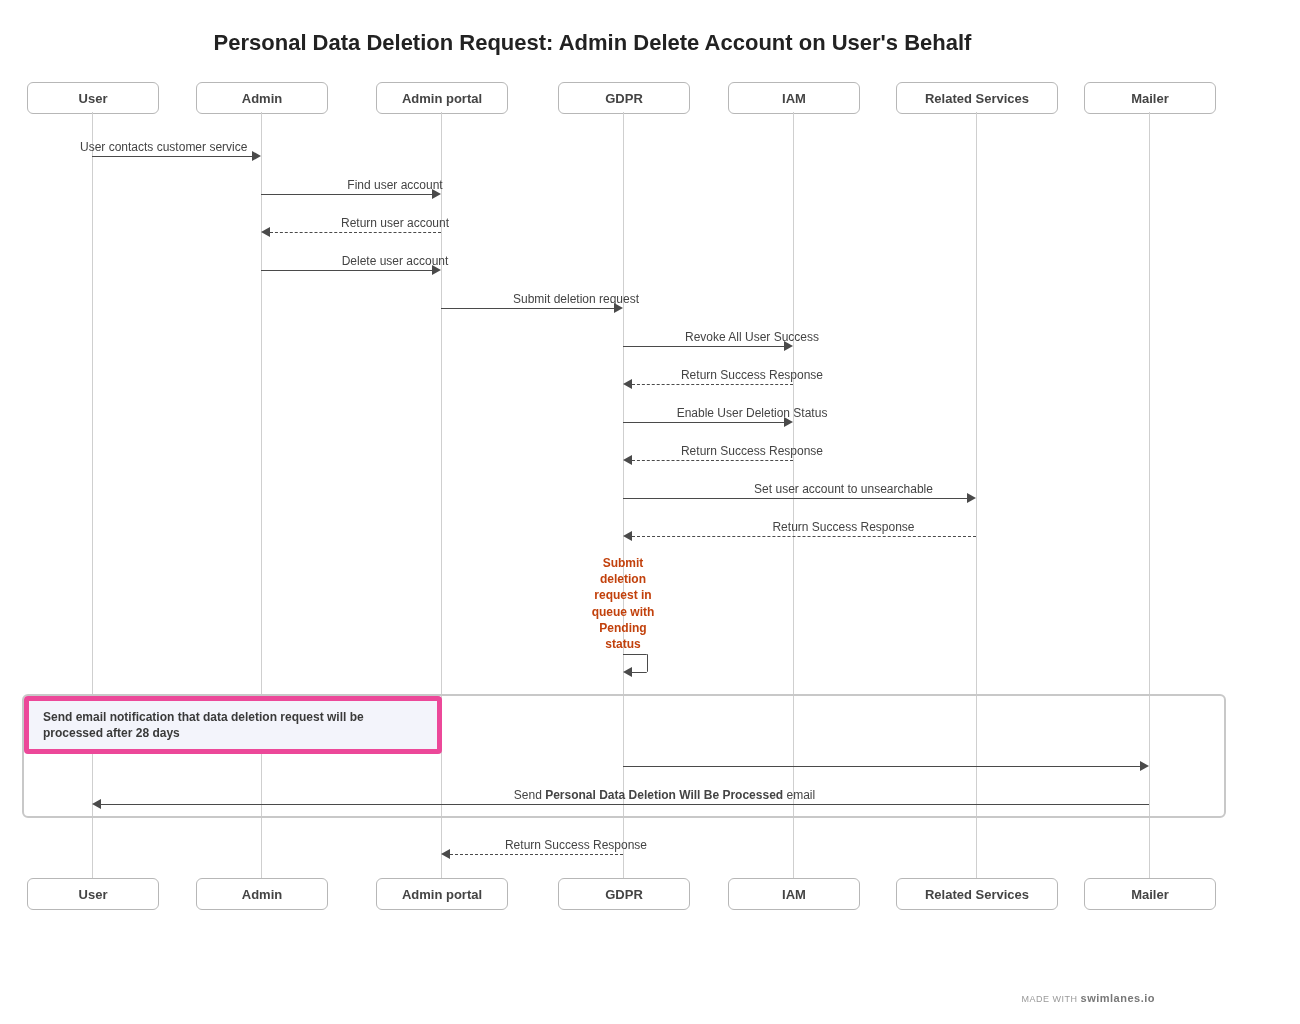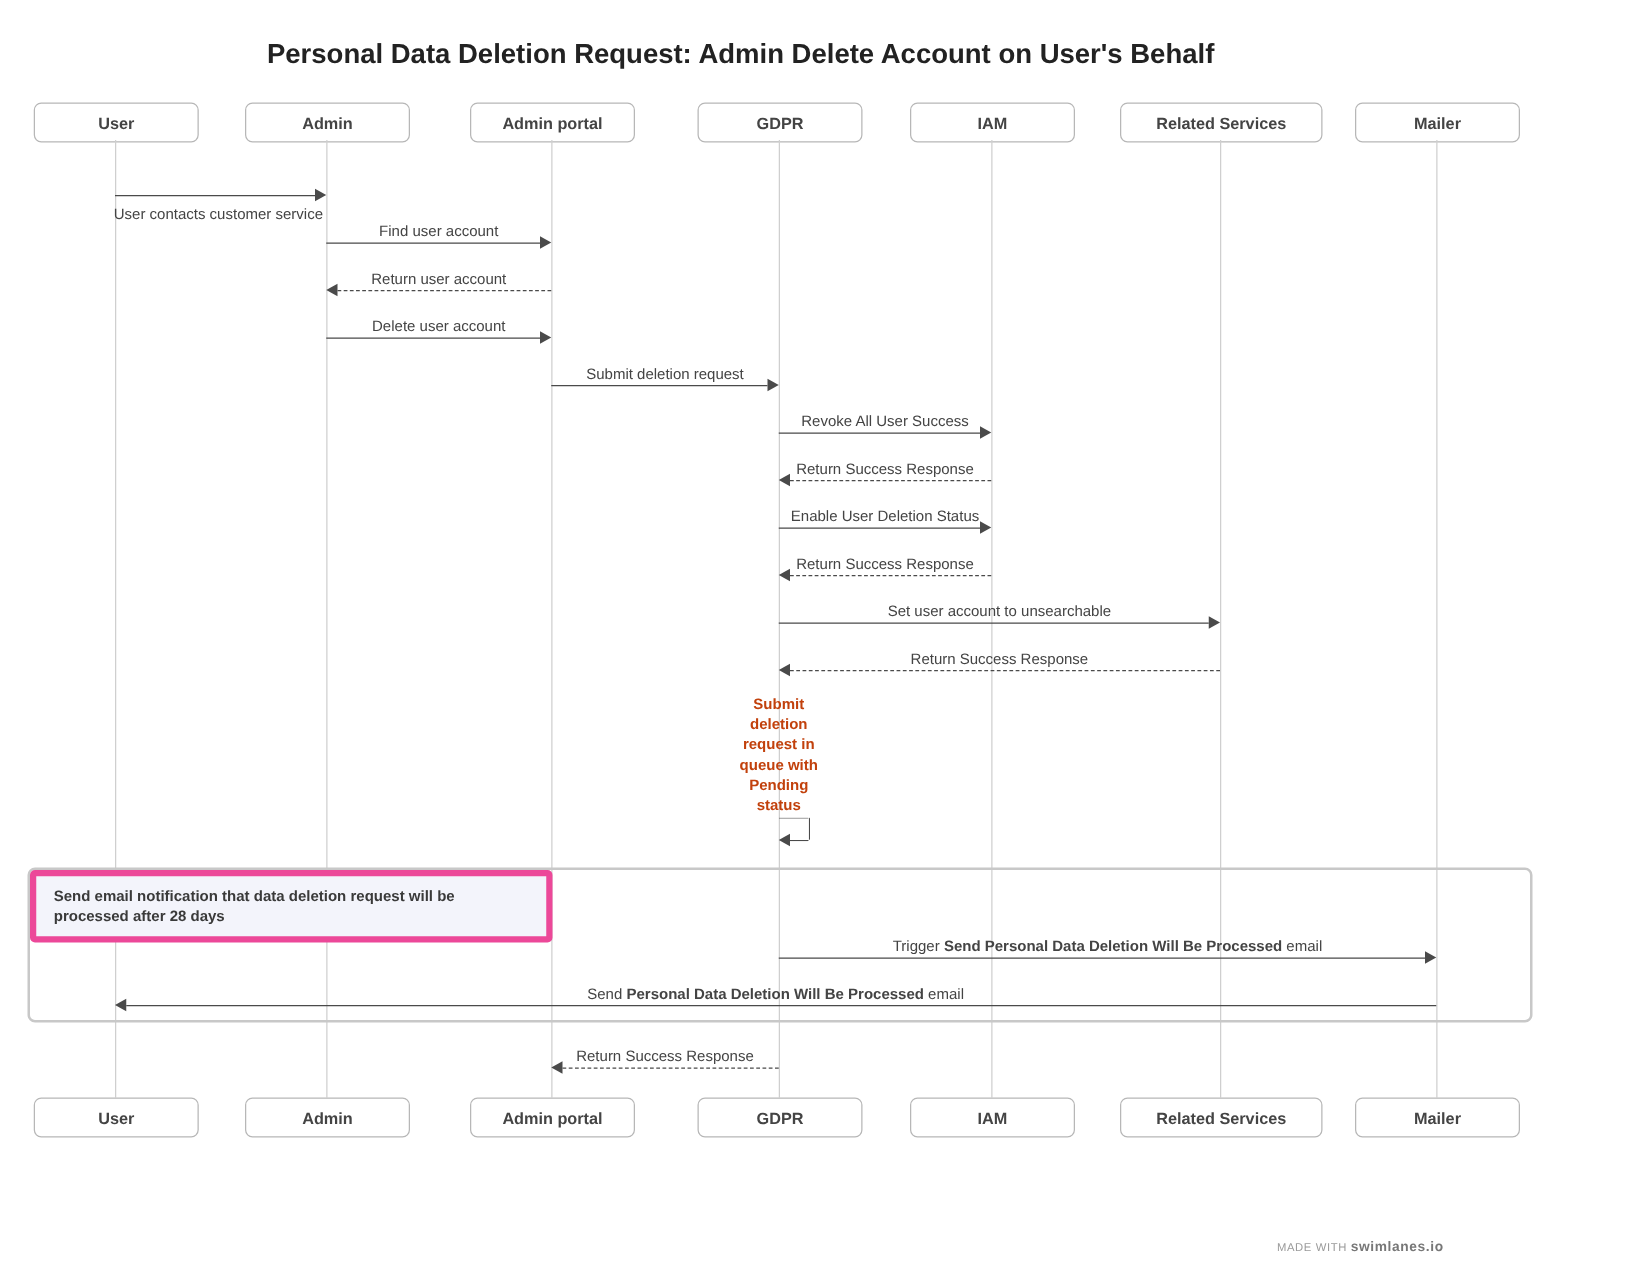--- a/index.html
+++ b/index.html
@@ -40,21 +40,21 @@
     position: absolute;
     width: 1px;
     background: #cfcfcf;
   }
   .msg-label {
     position: absolute;
     font-size: 12px;
     color: #444;
     white-space: nowrap;
   }
-  .msg-label.center { text-align: center; }
+  .msg-label.center { text-align: center; padding-left: 44px; }
   .msg-multiline {
     position: absolute;
     font-size: 12px;
     color: #c2410c;
     text-align: center;
     line-height: 1.35;
     font-weight: bold;
   }
   .arrow-line {
     position: absolute;
@@ -130,21 +130,21 @@
   <div class="lane-box" style="left:1084px;top:82px; width:130px;">Mailer</div>
 
   <div class="lifeline" style="left:92px;   top:112px; height:766px;"></div>
   <div class="lifeline" style="left:261px;  top:112px; height:766px;"></div>
   <div class="lifeline" style="left:441px;  top:112px; height:766px;"></div>
   <div class="lifeline" style="left:623px;  top:112px; height:766px;"></div>
   <div class="lifeline" style="left:793px;  top:112px; height:766px;"></div>
   <div class="lifeline" style="left:976px;  top:112px; height:766px;"></div>
   <div class="lifeline" style="left:1149px; top:112px; height:766px;"></div>
 
-  <div class="msg-label" style="left:91px; top:140px;margin-top:24px;">User contacts customer service</div>
+  <div class="msg-label" style="left:80px; top:140px;">User contacts customer service</div>
   <div class="arrow-line" style="left:92px; top:156px; width:160px;"></div>
   <div class="arrow-head right" style="left:252px; top:151px;"></div>
 
   <div class="msg-label center" style="left:261px; width:180px; top:178px; text-align:center;">Find user account</div>
   <div class="arrow-line" style="left:261px; top:194px; width:171px;"></div>
   <div class="arrow-head right" style="left:432px; top:189px;"></div>
 
   <div class="msg-label center" style="left:261px; width:180px; top:216px; text-align:center;">Return user account</div>
   <div class="arrow-line dashed" style="left:270px; top:232px; width:171px;"></div>
   <div class="arrow-head left" style="left:261px; top:227px;"></div>
@@ -193,23 +193,20 @@
   <div class="selfloop-v" style="left:647px; top:654px; height:18px;"></div>
   <div class="selfloop-h" style="left:631px; top:672px; width:16px; border-bottom-right-radius:4px;"></div>
   <div class="arrow-head left" style="left:623px; top:667px;"></div>
 
   <div class="group-box" style="left:22px; top:694px; width:1200px; height:120px;"></div>
   <div class="group-header" style="left:24px; top:696px; width:380px;">
     <span>Send email notification that data deletion request will be</span><br>
     <span>processed after 28 days</span>
   </div>
 
-  <div class="msg-label center" style="left:623px; width:526px; top:750px; text-align:center;">
-    <span>Trigger </span><b>Send Personal Data Deletion Will Be Processed</b><span> email</span>
-  </div>
   <div class="arrow-line" style="left:623px; top:766px; width:517px;"></div>
   <div class="arrow-head right" style="left:1140px; top:761px;"></div>
 
   <div class="msg-label center" style="left:92px; width:1057px; top:788px; ">
     <span>Send </span><b>Personal Data Deletion Will Be Processed</b><span> email</span>
   </div>
   <div class="arrow-line" style="left:101px; top:804px; width:1048px;"></div>
   <div class="arrow-head left" style="left:92px; top:799px;"></div>
 
   <div class="msg-label center" style="left:441px; width:182px; top:838px; text-align:center;">Return Success Response</div>

